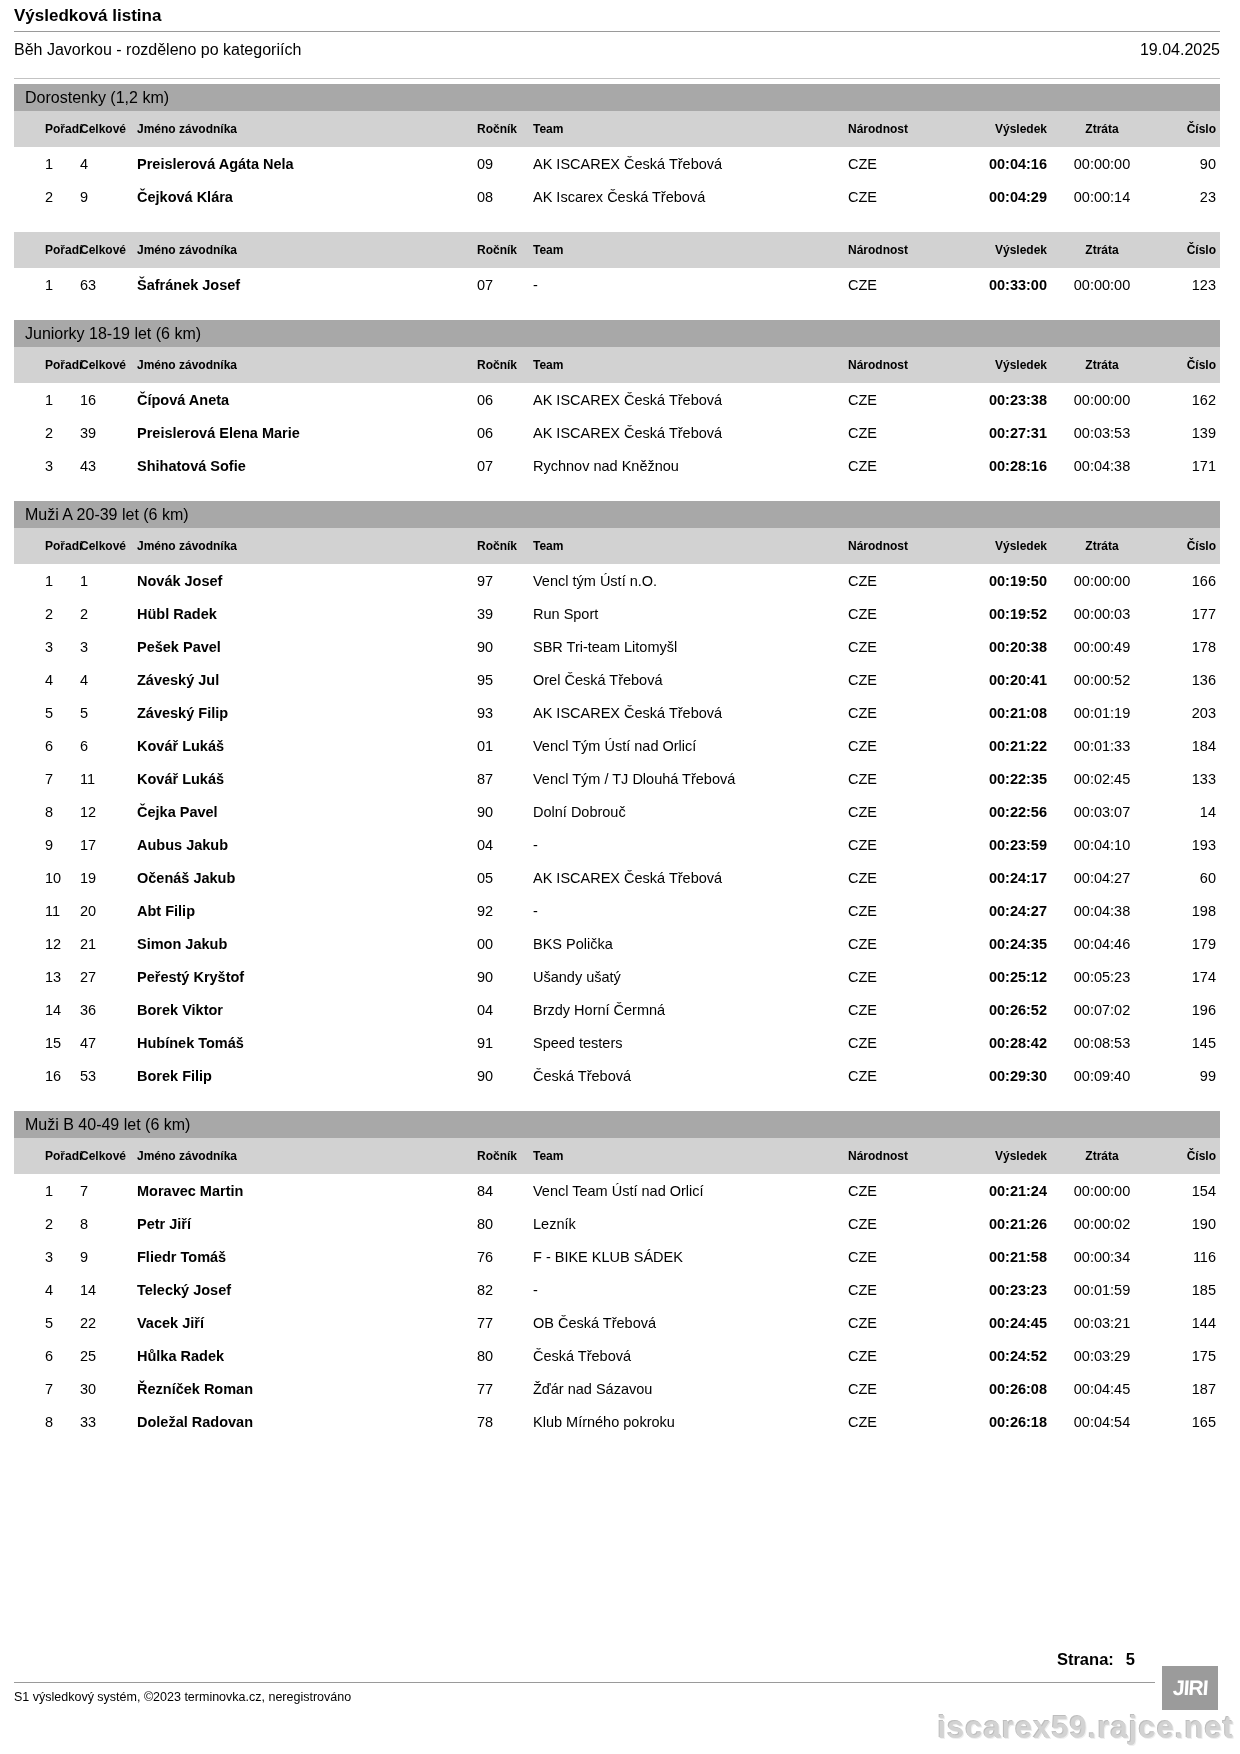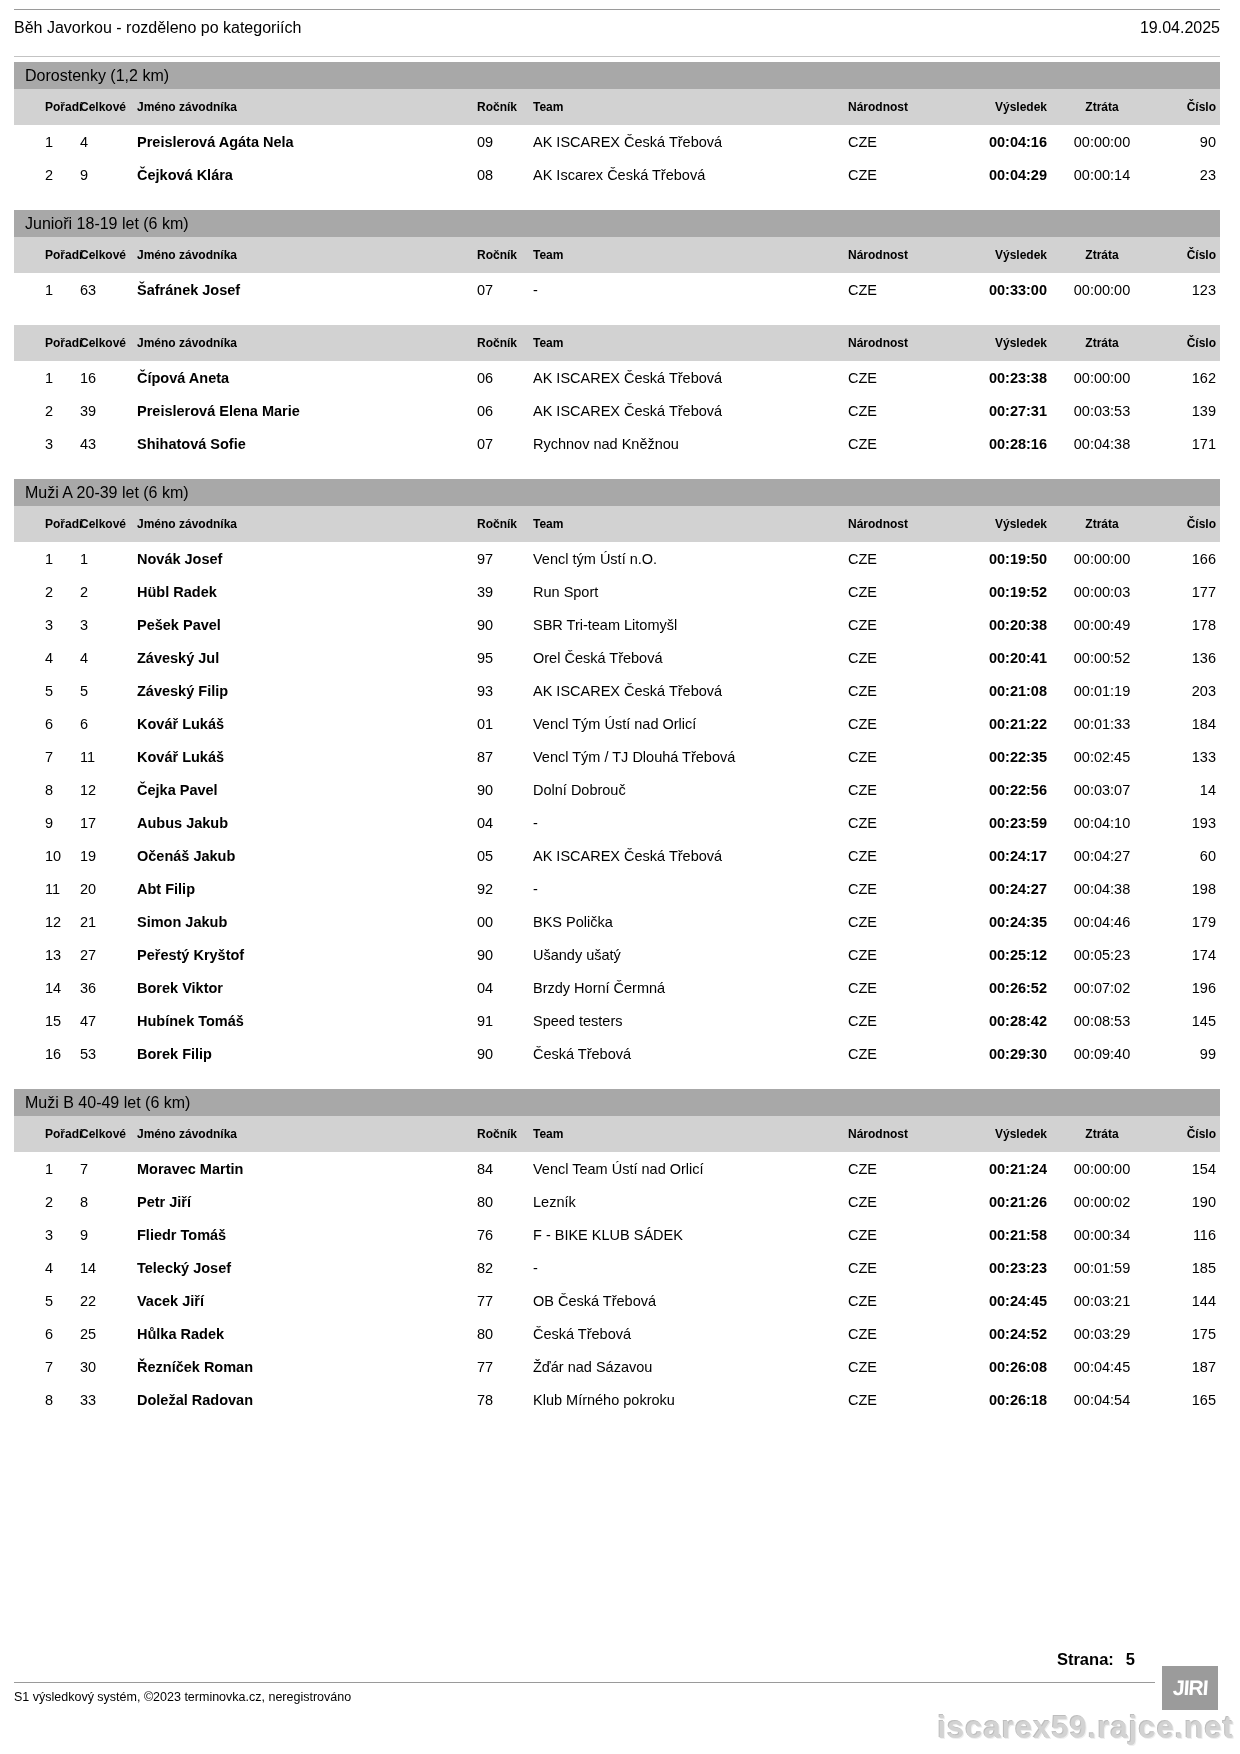--- a/index.html
+++ b/index.html
@@ -45,20 +45,21 @@
   .jiri span { display:inline-block; transform:skewX(-4deg); }
   .watermark {
     position:absolute; right:6px; top:1710px; font-size:31px; font-weight:bold;
     color:#d3d3d3; text-shadow:-1px -1px 0 #bdbdbd, 1px 1px 0 #efefef; letter-spacing:1px;
   }
 </style>
 </head>
 <body>
 
 <div class="page">
+  <div class="title">Výsledková listina</div>
   <div class="rule-title"></div>
   <div class="subhead">
     <span>Běh Javorkou - rozděleno po kategoriích</span>
     <span>19.04.2025</span>
   </div>
   <div class="rule-sub"></div>
 
   <div id="sections">
   <section class="section">
     <div class="sec-bar">
@@ -95,23 +96,20 @@
             <div class="c4">AK Iscarex Česká Třebová</div>
             <div class="c5">CZE</div>
             <div class="c6">00:04:29</div>
             <div class="c7">00:00:14</div>
             <div class="c8">23</div>
           </div>
         </div>
   </section>
 
   <section class="section">
-    <div class="sec-bar">
-      <span class="sec-title">Junioři 18-19 let (6 km)</span>
-    </div>
     <div class="hdr-row">
           <div class="c0">Pořadí</div>
           <div class="c1">Celkové</div>
           <div class="c2">Jméno závodníka</div>
           <div class="c3">Ročník</div>
           <div class="c4">Team</div>
           <div class="c5">Národnost</div>
           <div class="c6">Výsledek</div>
           <div class="c7">Ztráta</div>
           <div class="c8">Číslo</div>
@@ -125,20 +123,23 @@
             <div class="c4">-</div>
             <div class="c5">CZE</div>
             <div class="c6">00:33:00</div>
             <div class="c7">00:00:00</div>
             <div class="c8">123</div>
           </div>
         </div>
   </section>
 
   <section class="section">
+    <div class="sec-bar">
+      <span class="sec-title">Juniorky 18-19 let (6 km)</span>
+    </div>
     <div class="hdr-row">
           <div class="c0">Pořadí</div>
           <div class="c1">Celkové</div>
           <div class="c2">Jméno závodníka</div>
           <div class="c3">Ročník</div>
           <div class="c4">Team</div>
           <div class="c5">Národnost</div>
           <div class="c6">Výsledek</div>
           <div class="c7">Ztráta</div>
           <div class="c8">Číslo</div>

